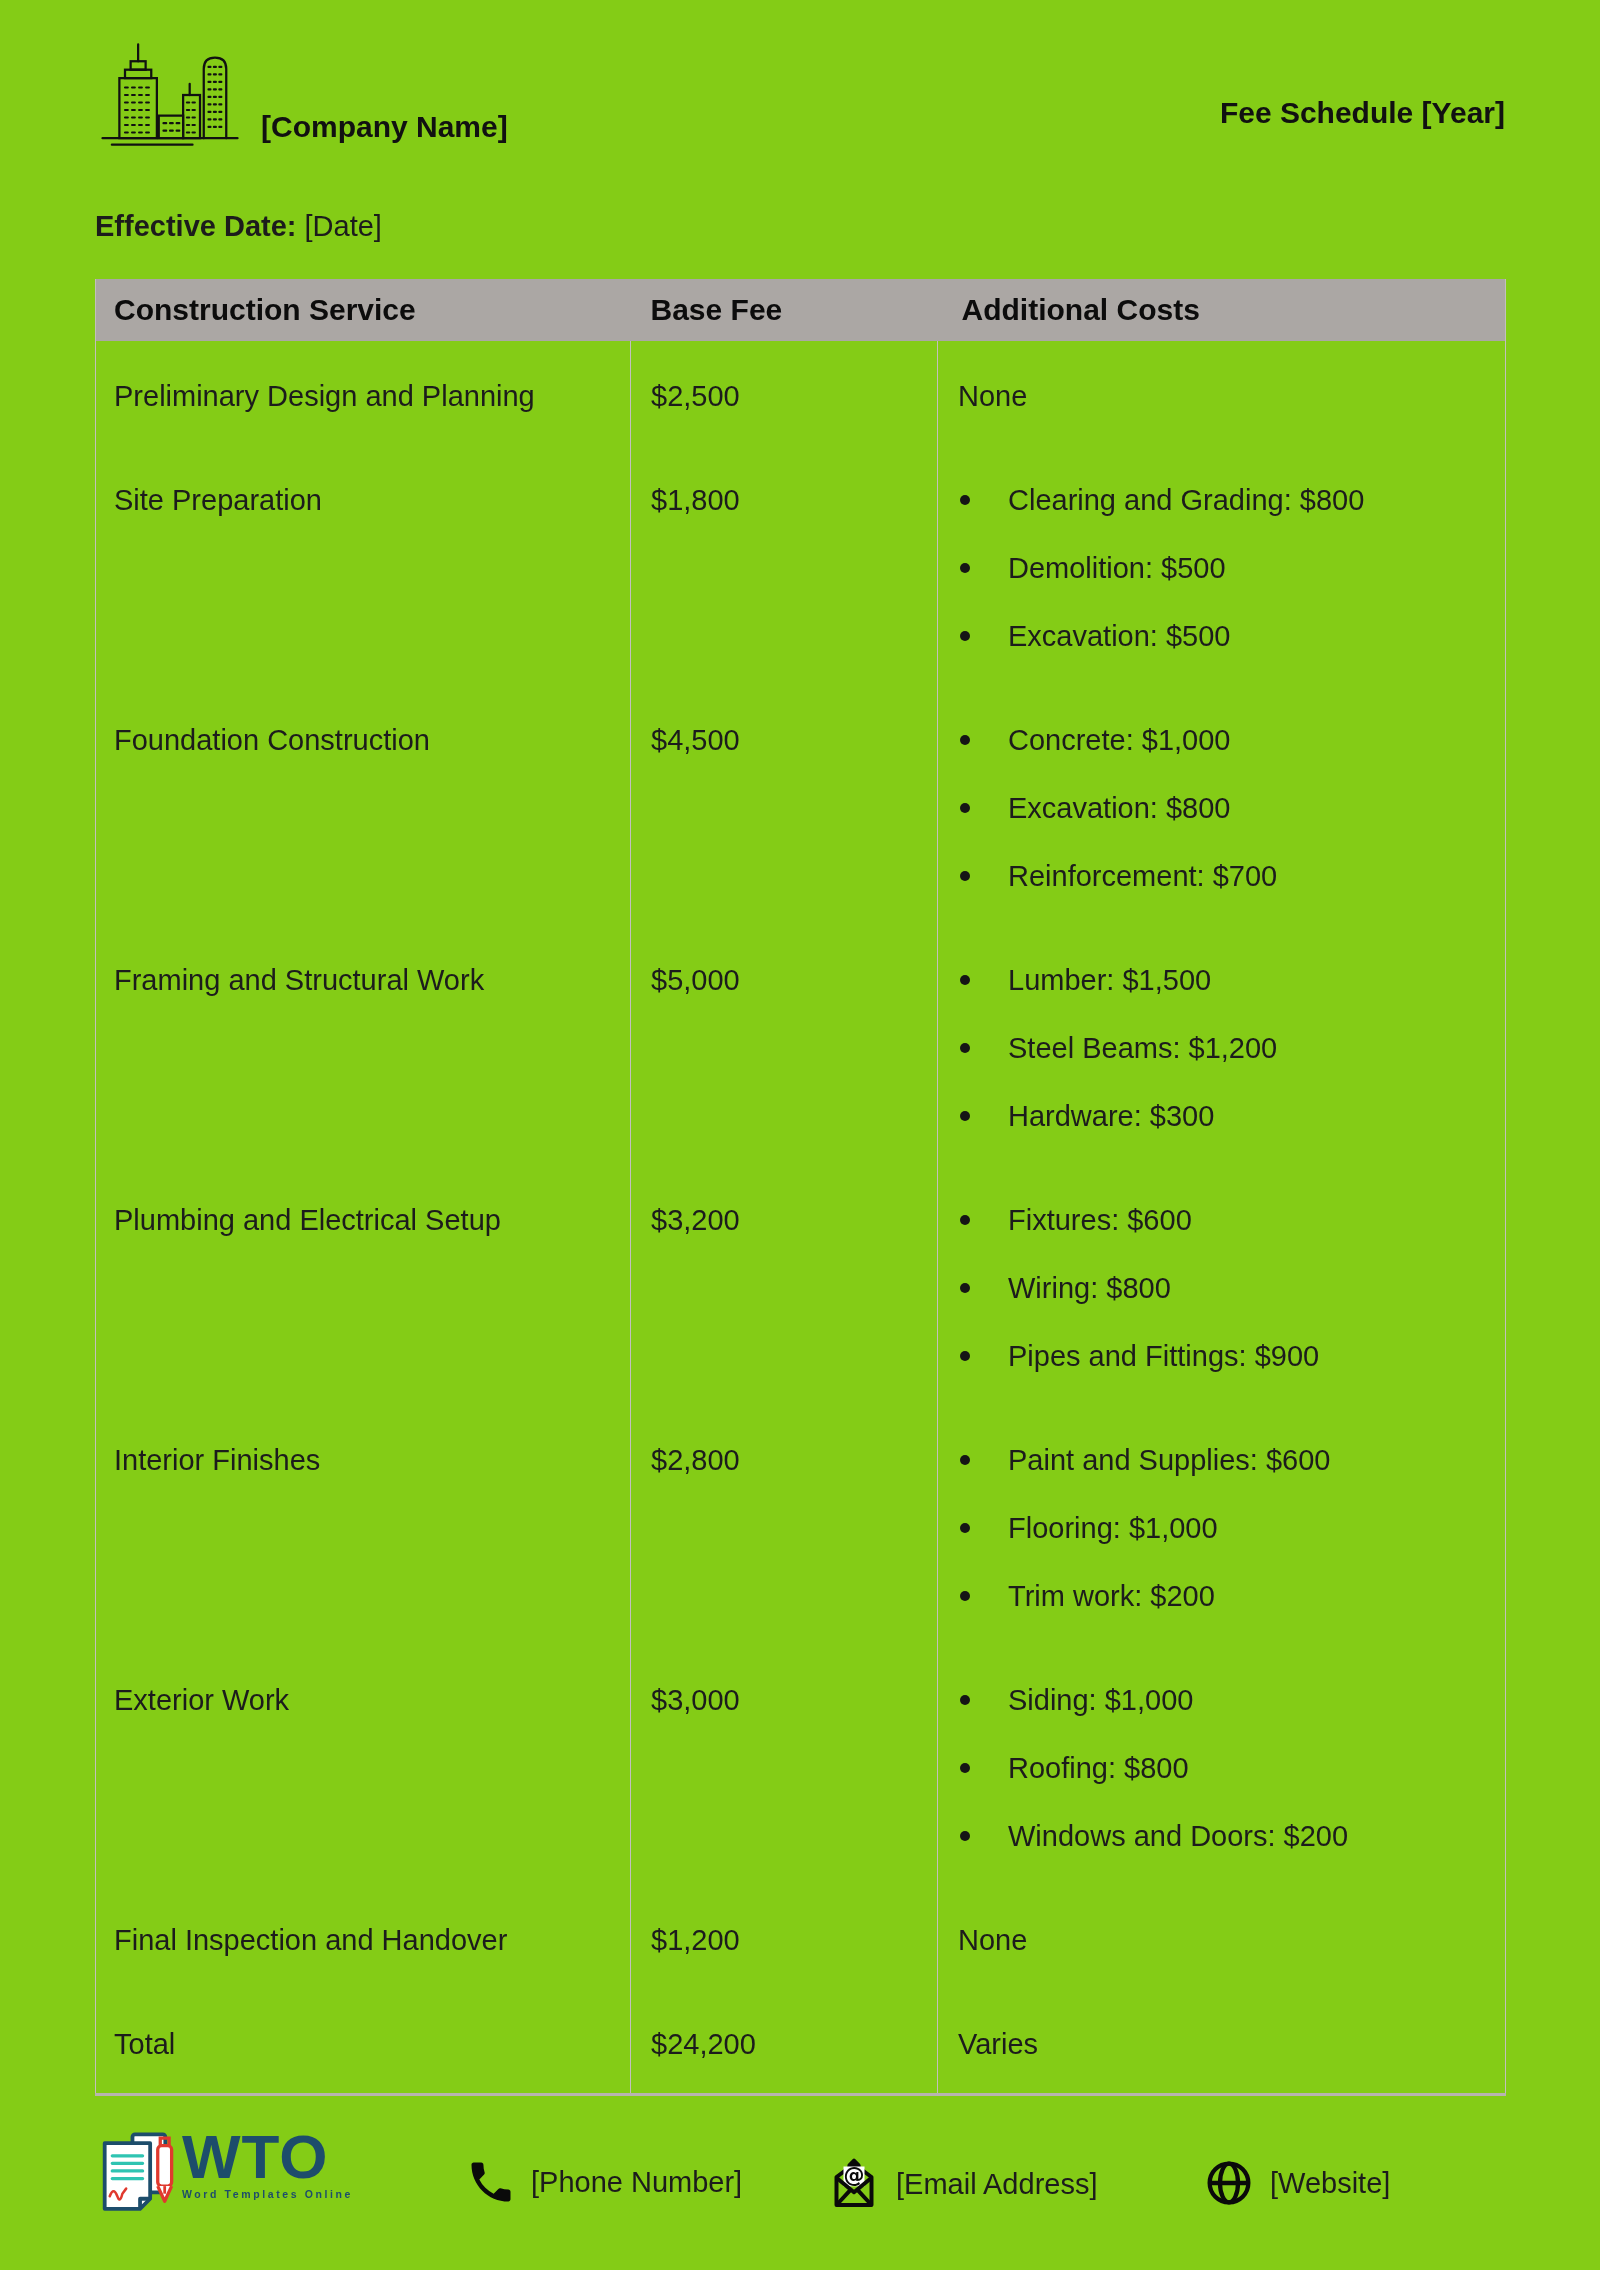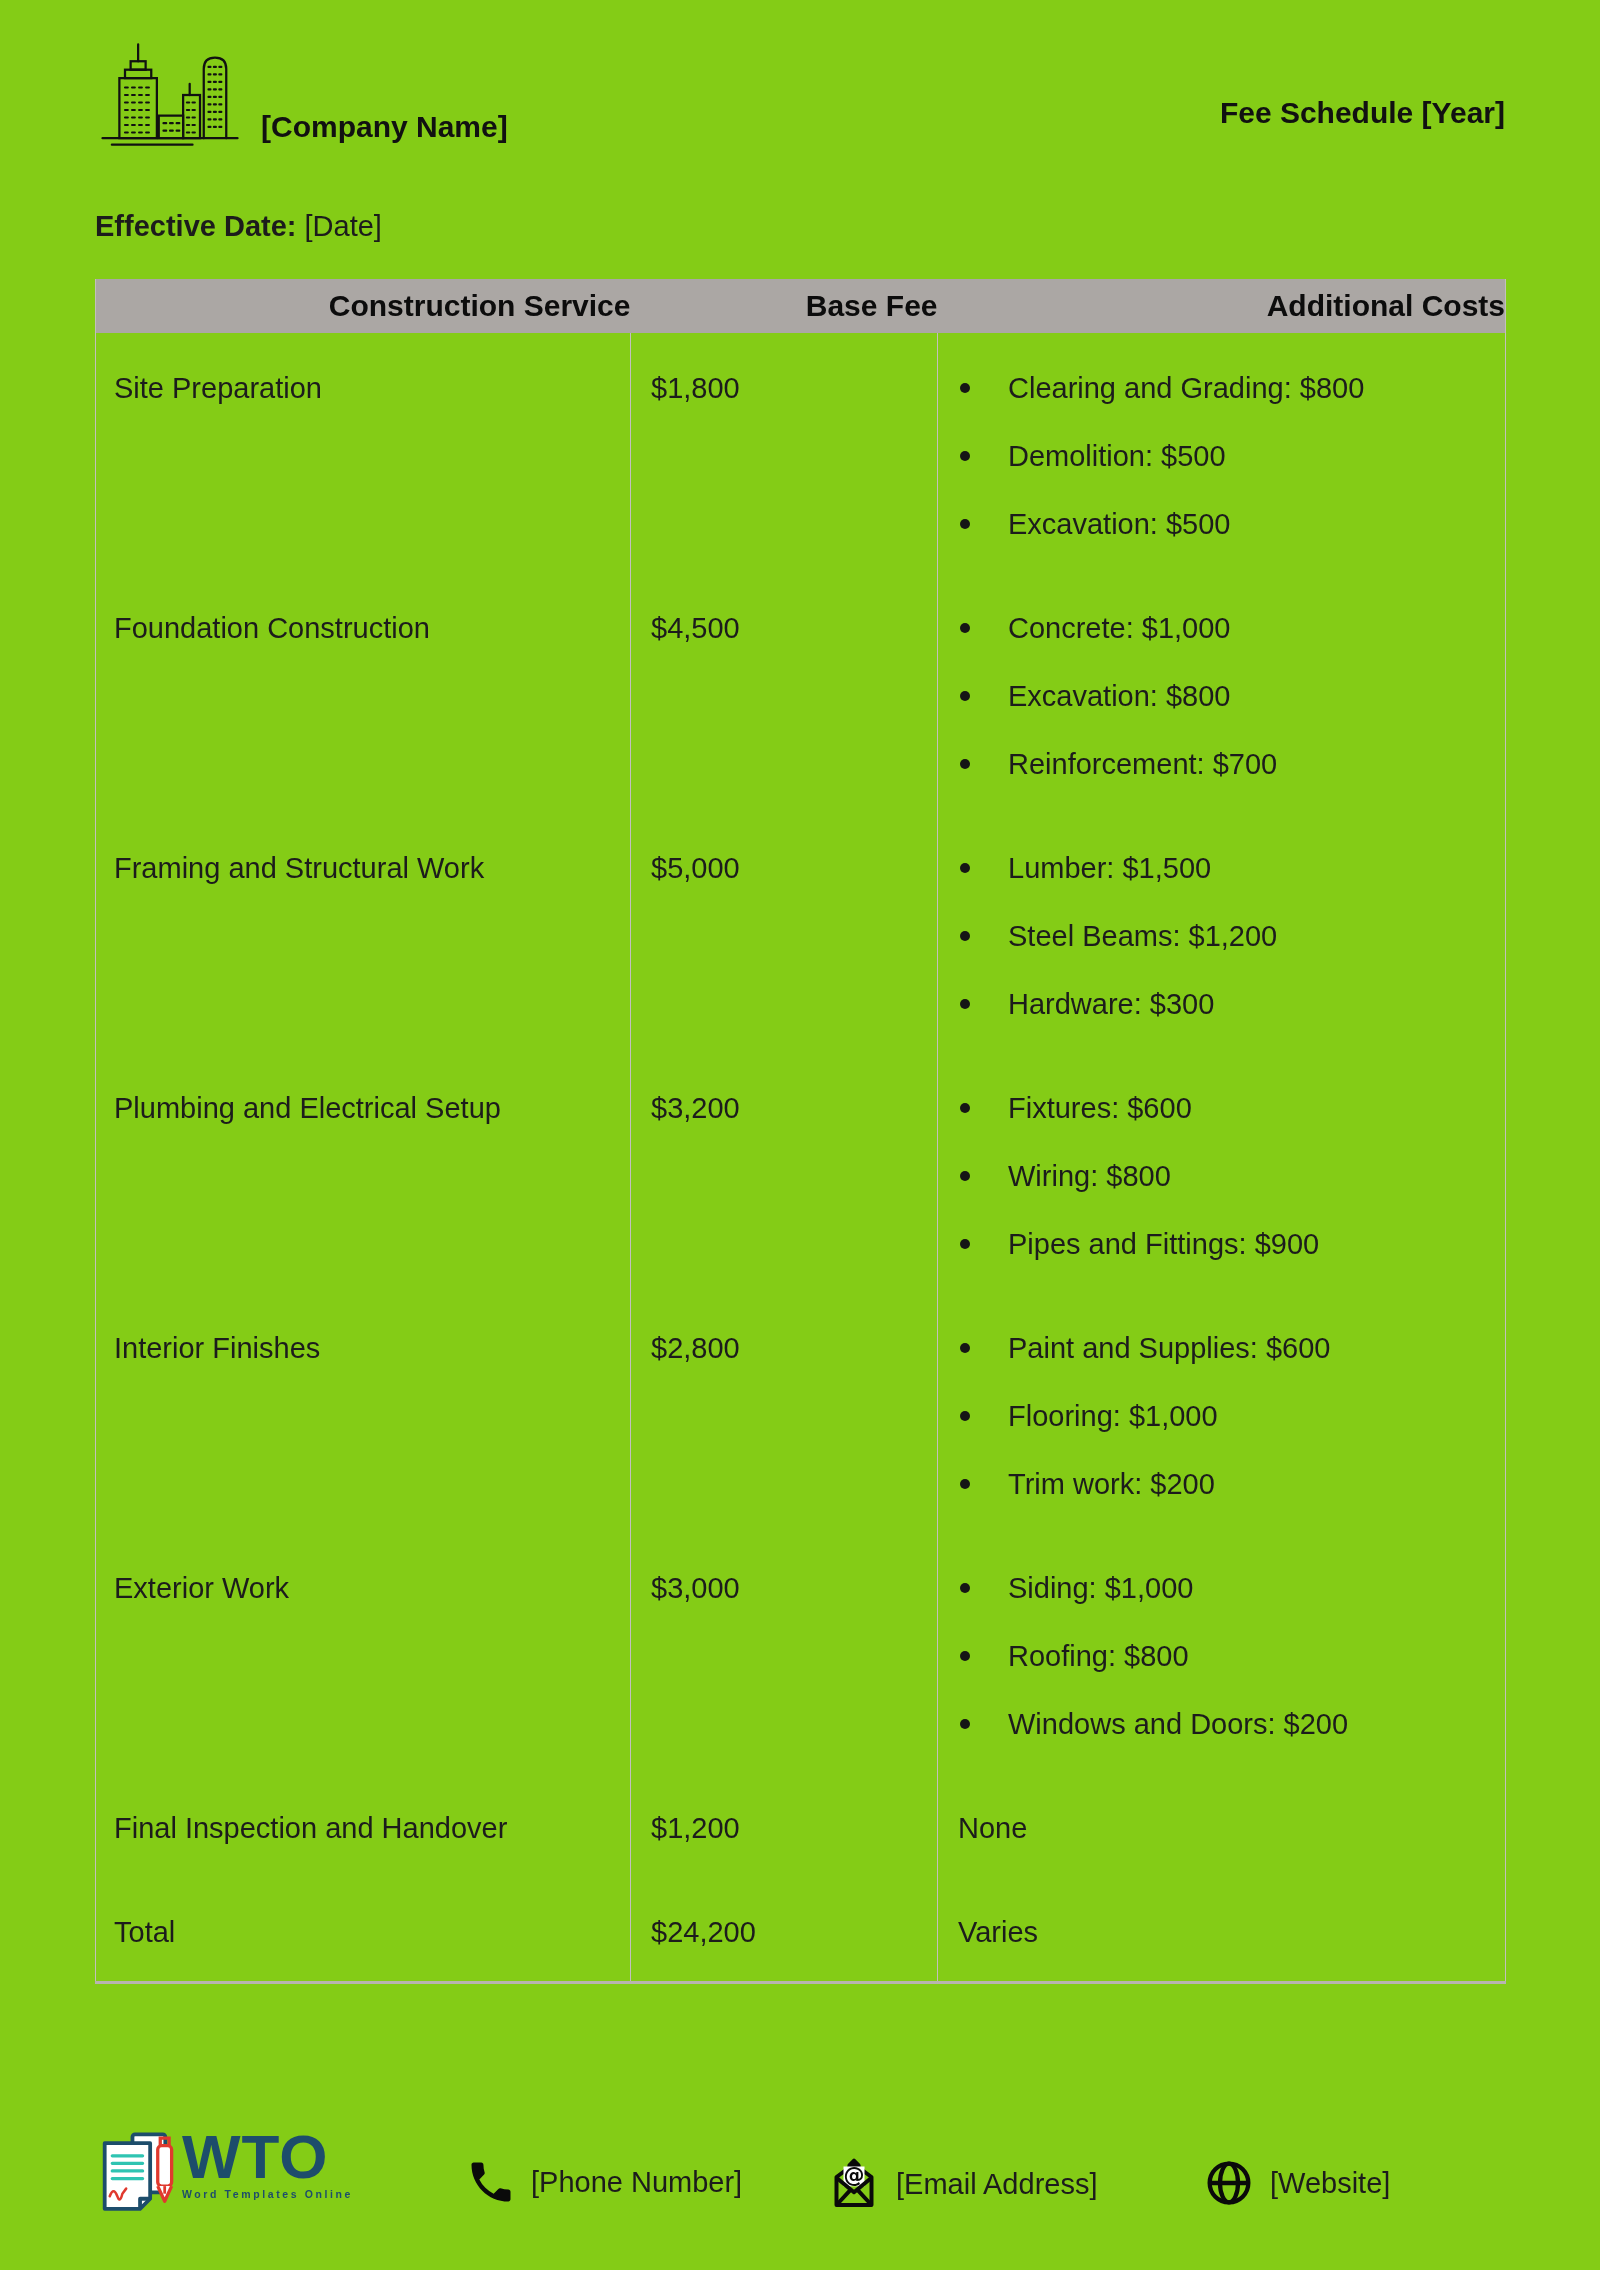--- a/index.html
+++ b/index.html
@@ -24,22 +24,22 @@
   
   table.fee-table{
     width:1410px;margin:36px 0 0 95px;border-collapse:collapse;table-layout:fixed;
     border-left:1px solid #c3bfbc;border-right:1px solid #c3bfbc;
     border-bottom:3px solid #b8b4b1;
   }
   table.fee-table col.c1{width:535px;}
   table.fee-table col.c2{width:307px;}
   table.fee-table col.c3{width:568px;}
   table.fee-table thead th{
-    background:#aba7a4;height:54px;font-size:30px;font-weight:700;color:#0c0c0c;
-    text-align:right;vertical-align:middle;padding:0 0 0 18px;
+    background:#aba7a4;height:62px;font-size:30px;font-weight:700;color:#0c0c0c;
+    text-align:left;vertical-align:middle;padding:0 0 0 18px;
   }
   table.fee-table thead th.h2{padding-left:20px;}
   table.fee-table thead th.h3{padding-left:24px;}
   table.fee-table td{
     vertical-align:top;font-size:29px;line-height:30px;
     padding:40px 14px 34px 18px;
   }
   table.fee-table td.col-service{border-right:1px solid #c3bfbc;}
   table.fee-table td.col-fee{border-right:1px solid #c3bfbc;padding-left:20px;}
   table.fee-table td.col-additional{padding-left:20px;}
@@ -108,20 +108,31 @@
     <thead>
       <tr>
         <th class="h1">Construction Service</th>
         <th class="h2">Base Fee</th>
         <th class="h3">Additional Costs</th>
       </tr>
     </thead>
     <tbody>
         <tr>
           <td class="col-service">
+            <div>Preliminary Design and Planning</div>
+          </td>
+          <td class="col-fee">
+            <div>$2,500</div>
+          </td>
+          <td class="col-additional">
+            <div>None</div>
+          </td>
+        </tr>
+        <tr>
+          <td class="col-service">
             <div>Site Preparation</div>
           </td>
           <td class="col-fee">
             <div>$1,800</div>
           </td>
           <td class="col-additional">
             <ul class="bullets">
               <li>Clearing and Grading: $800</li>
               <li>Demolition: $500</li>
               <li>Excavation: $500</li>

